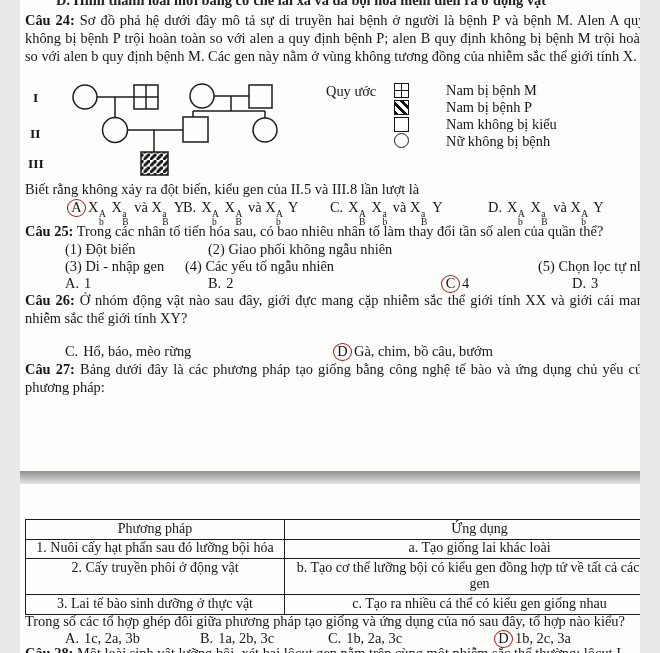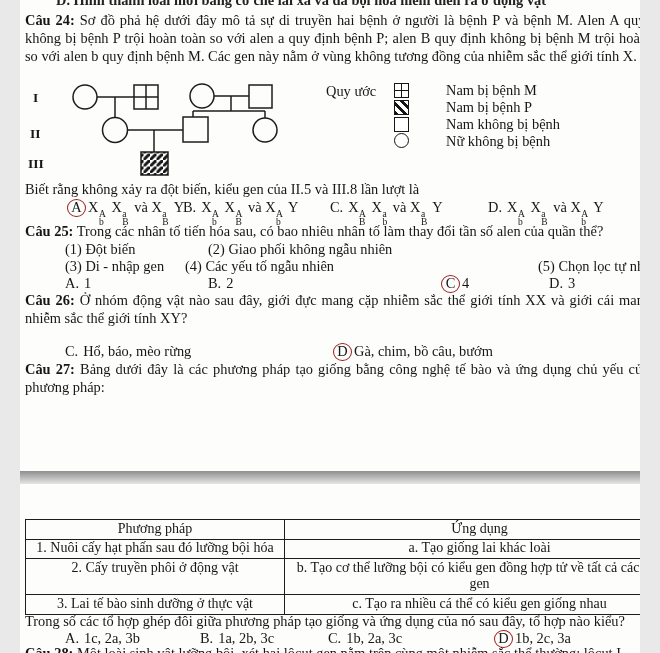--- a/index.html
+++ b/index.html
@@ -101,21 +101,21 @@
     </svg>
 
     <div>
       <span class="lgtitle">Quy ước</span>
       <span class="sym sym-grid" style="top:1px"></span>
       <span class="sym sym-hatch" style="top:18px"></span>
       <span class="sym" style="top:35px"></span>
       <span class="sym sym-circle" style="top:51px"></span>
       <span class="lglabel" style="top:-1px">Nam bị bệnh M</span>
       <span class="lglabel" style="top:16px">Nam bị bệnh P</span>
-      <span class="lglabel" style="top:33px">Nam không bị bệnh</span>
+      <span class="lglabel" style="top:33px">Nam không bị kiểu</span>
       <span class="lglabel" style="top:50px">Nữ không bị bệnh</span>
     </div>
   </div>
 
   <div class="abs" style="left:5px;top:180px">Biết rằng không xảy ra đột biến, kiểu gen của II.5 và III.8 lần lượt là</div>
   <div class="optrow" style="top:198px">
     <span class="opt" style="left:51px"><span class="lab circ">A</span><span>X<span class="sp">
             <span>A</span>
             <span>b</span>
           </span> X<span class="sp">
@@ -164,21 +164,21 @@
   </div>
   <div class="optrow" style="top:257px">
     <span class="opt" style="left:45px">(3) Di - nhập gen</span>
     <span class="opt" style="left:165px">(4) Các yếu tố ngẫu nhiên</span>
     <span class="opt" style="left:518px">(5) Chọn lọc tự nhiên</span>
   </div>
   <div class="optrow" style="top:274px">
     <span class="opt" style="left:45px"><span class="lab">A.</span><span>1</span></span>
     <span class="opt" style="left:188px"><span class="lab">B.</span><span>2</span></span>
     <span class="opt" style="left:425px"><span class="lab circ">C</span><span>4</span></span>
-    <span class="opt" style="left:529px"><span class="lab">D.</span><span>3</span></span>
+    <span class="opt" style="left:552px"><span class="lab">D.</span><span>3</span></span>
   </div>
 
   <p class="para" style="top:291px"><b>Câu 26:</b> <span>Ở nhóm động vật nào sau đây, giới đực mang cặp nhiễm sắc thể giới tính XX và giới cái mang cặp nhiễm sắc thể giới tính XY?</span></p>
   <div class="optrow" style="top:342px">
     <span class="opt" style="left:45px"><span class="lab">C.</span><span>Hổ, báo, mèo rừng</span></span>
     <span class="opt" style="left:317px"><span class="lab circ">D</span><span>Gà, chim, bồ câu, bướm</span></span>
   </div>
 
   <p class="para" style="top:360px"><b>Câu 27:</b> <span>Bảng dưới đây là các phương pháp tạo giống bằng công nghệ tế bào và ứng dụng chủ yếu của mỗi phương pháp:</span></p>
 

